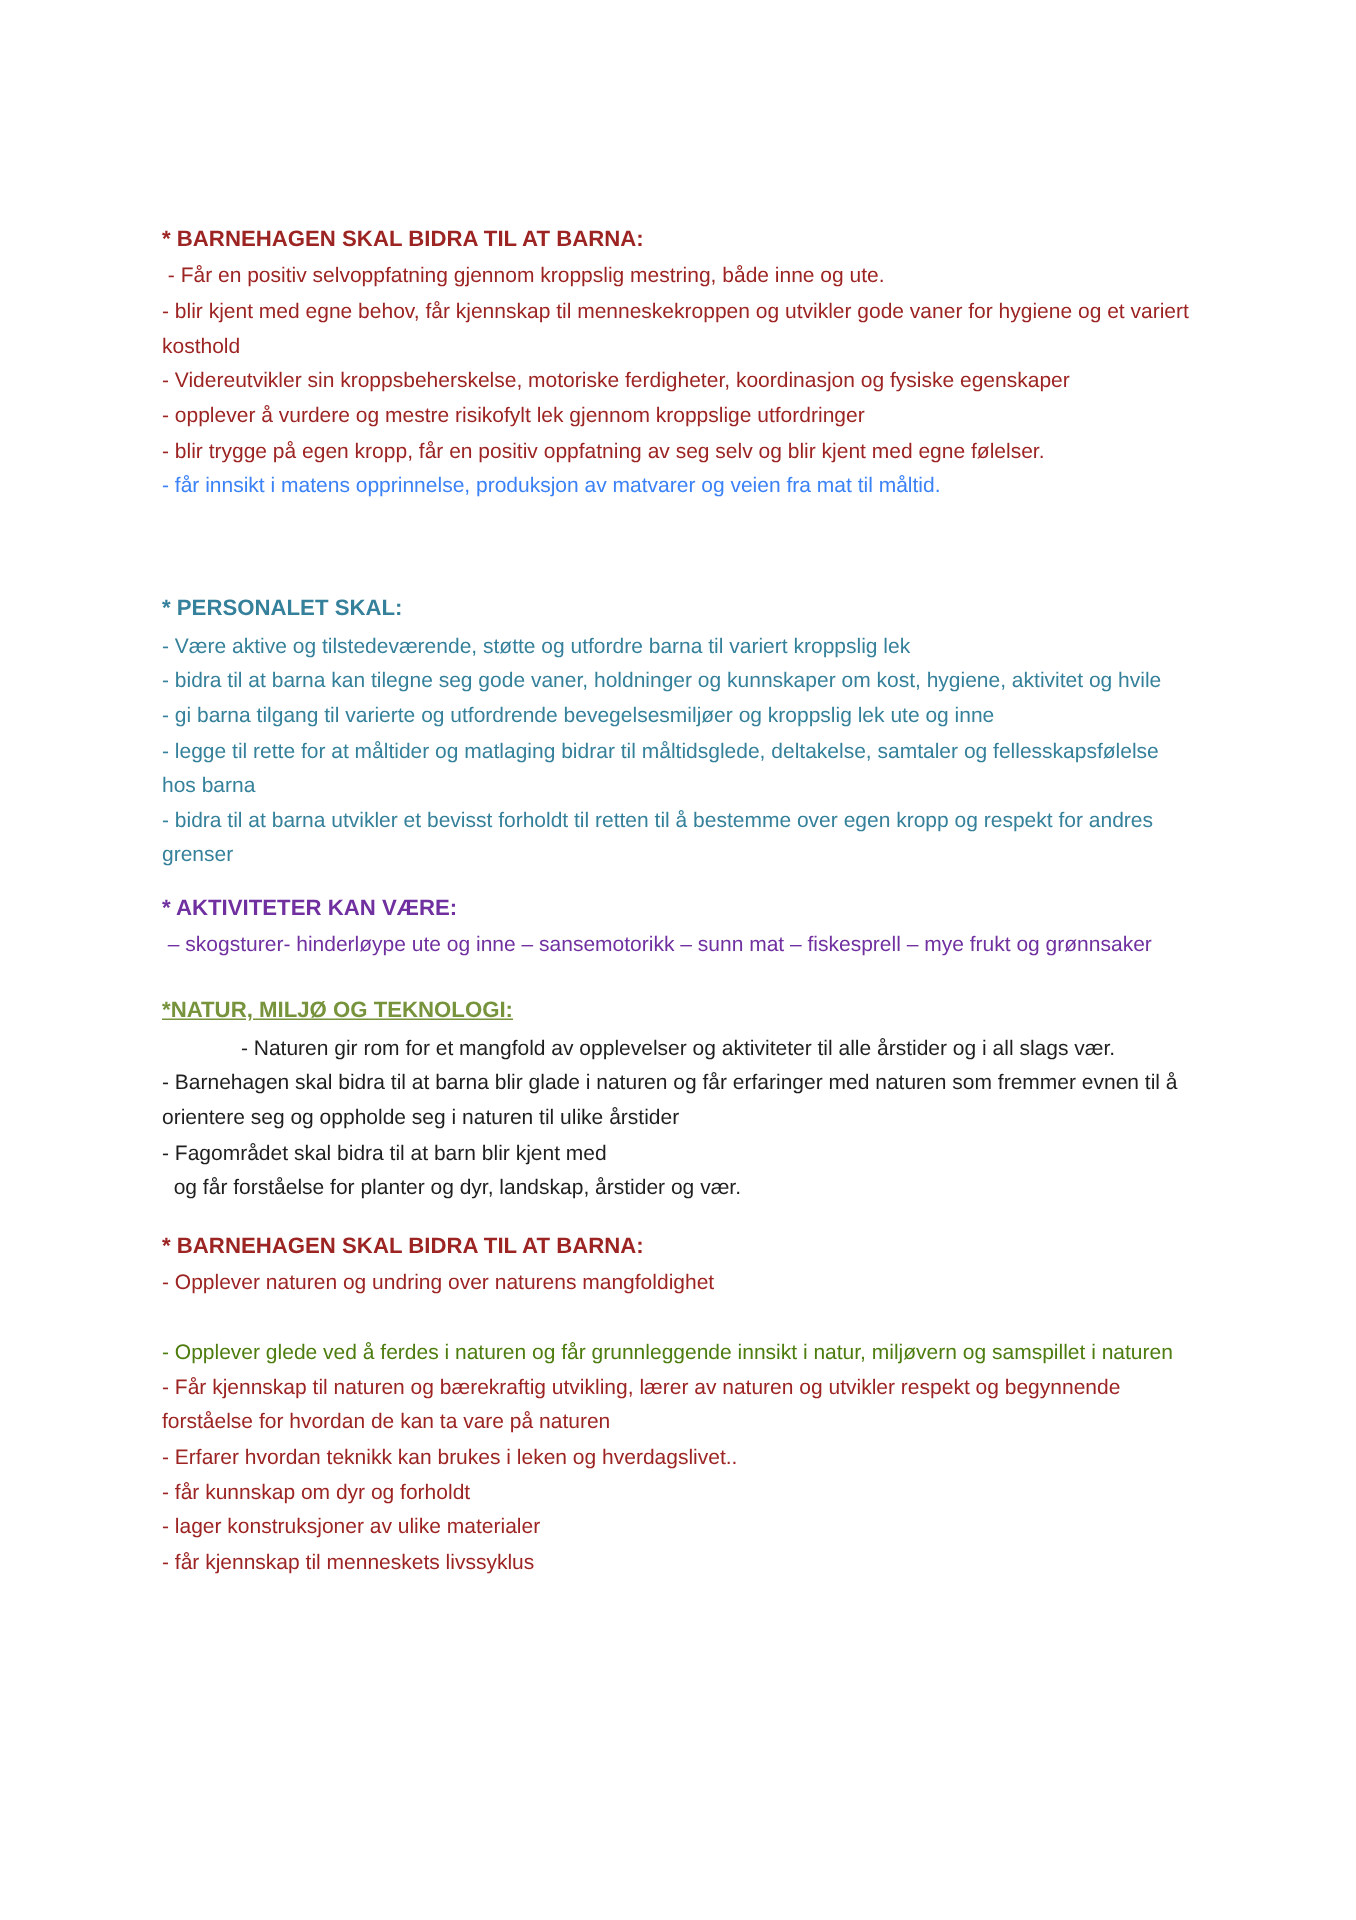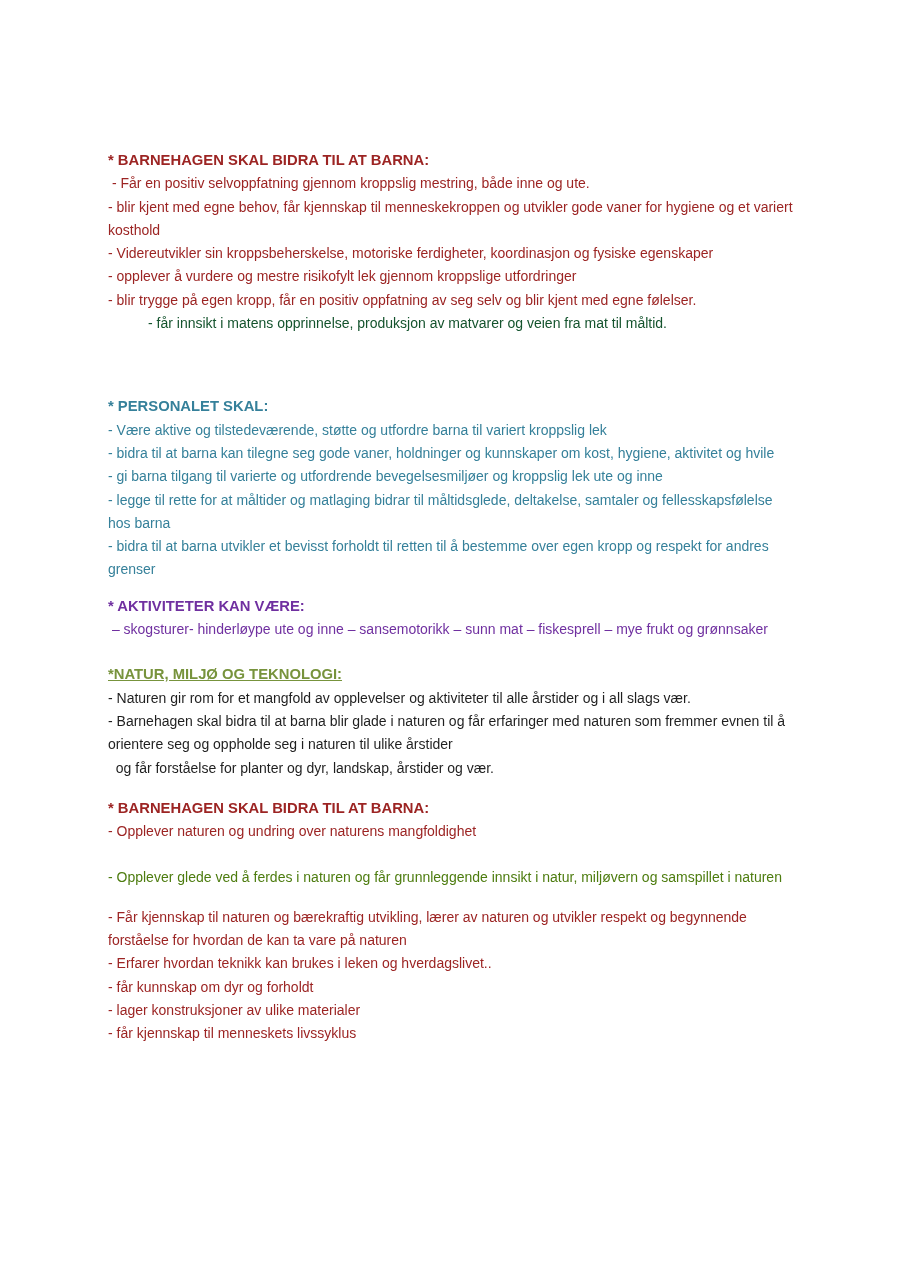--- a/index.html
+++ b/index.html
@@ -49,44 +49,45 @@
 
 <div class="page">
   <div class="content">
       <section class="doc-section sec-0">
         <h2 style="color: rgb(156, 36, 35);">* BARNEHAGEN SKAL BIDRA TIL AT BARNA:</h2>
         <p style="color: rgb(156, 36, 35);"> - Får en positiv selvoppfatning gjennom kroppslig mestring, både inne og ute.</p>
         <p style="color: rgb(156, 36, 35);">- blir kjent med egne behov, får kjennskap til menneskekroppen og utvikler gode vaner for hygiene og et variert kosthold</p>
         <p style="color: rgb(156, 36, 35);">- Videreutvikler sin kroppsbeherskelse, motoriske ferdigheter, koordinasjon og fysiske egenskaper</p>
         <p style="color: rgb(156, 36, 35);">- opplever å vurdere og mestre risikofylt lek gjennom kroppslige utfordringer</p>
         <p style="color: rgb(156, 36, 35);">- blir trygge på egen kropp, får en positiv oppfatning av seg selv og blir kjent med egne følelser.</p>
-        <p style="color: #14532d; margin-left: 40px;">- får innsikt i matens opprinnelse, produksjon av matvarer og veien fra mat til måltid.</p>
+        <p style="color: #3b82f6;">- får innsikt i matens opprinnelse, produksjon av matvarer og veien fra mat til måltid.</p>
       </section>
       <section class="doc-section sec-1">
         <h2 style="color: rgb(53, 128, 154);">* PERSONALET SKAL:</h2>
         <p style="color: rgb(53, 128, 154);">- Være aktive og tilstedeværende, støtte og utfordre barna til variert kroppslig lek</p>
         <p style="color: rgb(53, 128, 154);">- bidra til at barna kan tilegne seg gode vaner, holdninger og kunnskaper om kost, hygiene, aktivitet og hvile</p>
         <p style="color: rgb(53, 128, 154);">- gi barna tilgang til varierte og utfordrende bevegelsesmiljøer og kroppslig lek ute og inne</p>
         <p style="color: rgb(53, 128, 154);">- legge til rette for at måltider og matlaging bidrar til måltidsglede, deltakelse, samtaler og fellesskapsfølelse hos barna</p>
         <p style="color: rgb(53, 128, 154);">- bidra til at barna utvikler et bevisst forholdt til retten til å bestemme over egen kropp og respekt for andres grenser</p>
       </section>
       <section class="doc-section sec-2">
         <h2 style="color: rgb(112, 48, 160);">* AKTIVITETER KAN VÆRE:</h2>
         <p style="color: rgb(112, 48, 160);"> – skogsturer- hinderløype ute og inne – sansemotorikk – sunn mat – fiskesprell – mye frukt og grønnsaker</p>
       </section>
       <section class="doc-section sec-3">
         <h2 class="underlined" style="color: rgb(119, 147, 60);">*NATUR, MILJØ OG TEKNOLOGI:</h2>
-        <p style="color: rgb(31, 31, 31);">- Naturen gir rom for et mangfold av opplevelser og aktiviteter til alle årstider og i all slags vær.</p>
+        <p style="color: rgb(31, 31, 31); text-align: center;">- Naturen gir rom for et mangfold av opplevelser og aktiviteter til alle årstider og i all slags vær.</p>
         <p style="color: rgb(31, 31, 31);">- Barnehagen skal bidra til at barna blir glade i naturen og får erfaringer med naturen som fremmer evnen til å orientere seg og oppholde seg i naturen til ulike årstider</p>
+        <p style="color: rgb(31, 31, 31);">- Fagområdet skal bidra til at barn blir kjent med</p>
         <p style="color: rgb(31, 31, 31);">  og får forståelse for planter og dyr, landskap, årstider og vær.</p>
       </section>
       <section class="doc-section sec-4">
         <h2 style="color: rgb(156, 36, 35);">* BARNEHAGEN SKAL BIDRA TIL AT BARNA:</h2>
         <p style="color: rgb(156, 36, 35);">- Opplever naturen og undring over naturens mangfoldighet</p>
         <p style="color: #4d7c0f; margin-top: 23px;">- Opplever glede ved å ferdes i naturen og får grunnleggende innsikt i natur, miljøvern og samspillet i naturen</p>
-        <p style="color: rgb(156, 36, 35); margin-top: 16px;">- Får kjennskap til naturen og bærekraftig utvikling, lærer av naturen og utvikler respekt og begynnende forståelse for hvordan de kan ta vare på naturen</p>
+        <p style="color: rgb(156, 36, 35);">- Får kjennskap til naturen og bærekraftig utvikling, lærer av naturen og utvikler respekt og begynnende forståelse for hvordan de kan ta vare på naturen</p>
         <p style="color: rgb(156, 36, 35);">- Erfarer hvordan teknikk kan brukes i leken og hverdagslivet..</p>
         <p style="color: rgb(156, 36, 35);">- får kunnskap om dyr og forholdt</p>
         <p style="color: rgb(156, 36, 35);">- lager konstruksjoner av ulike materialer</p>
         <p style="color: rgb(156, 36, 35);">- får kjennskap til menneskets livssyklus</p>
       </section>
     </div>
 </div>
 
 </body></html>

